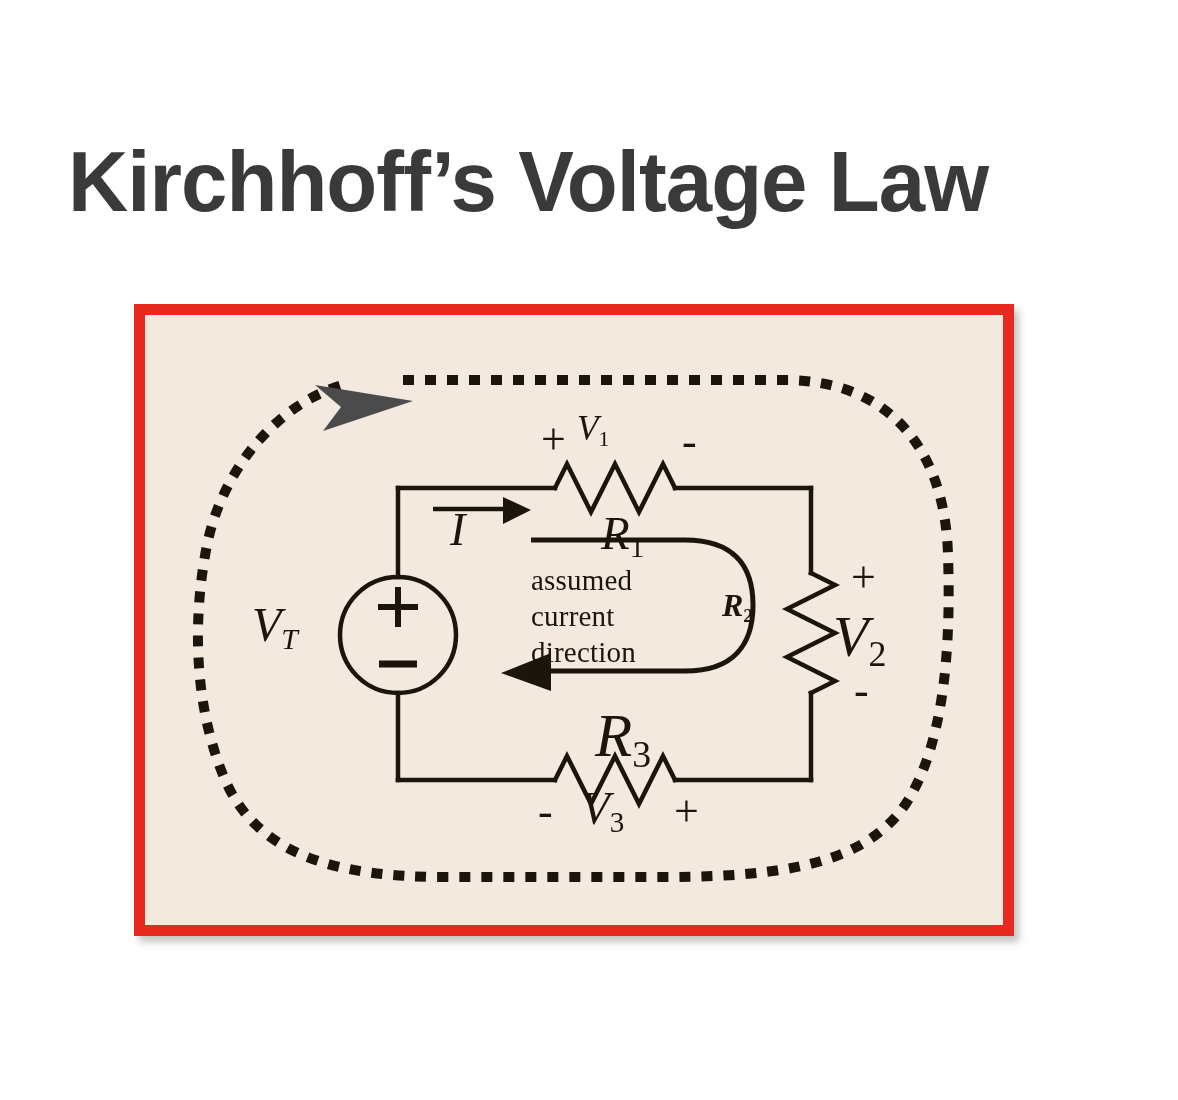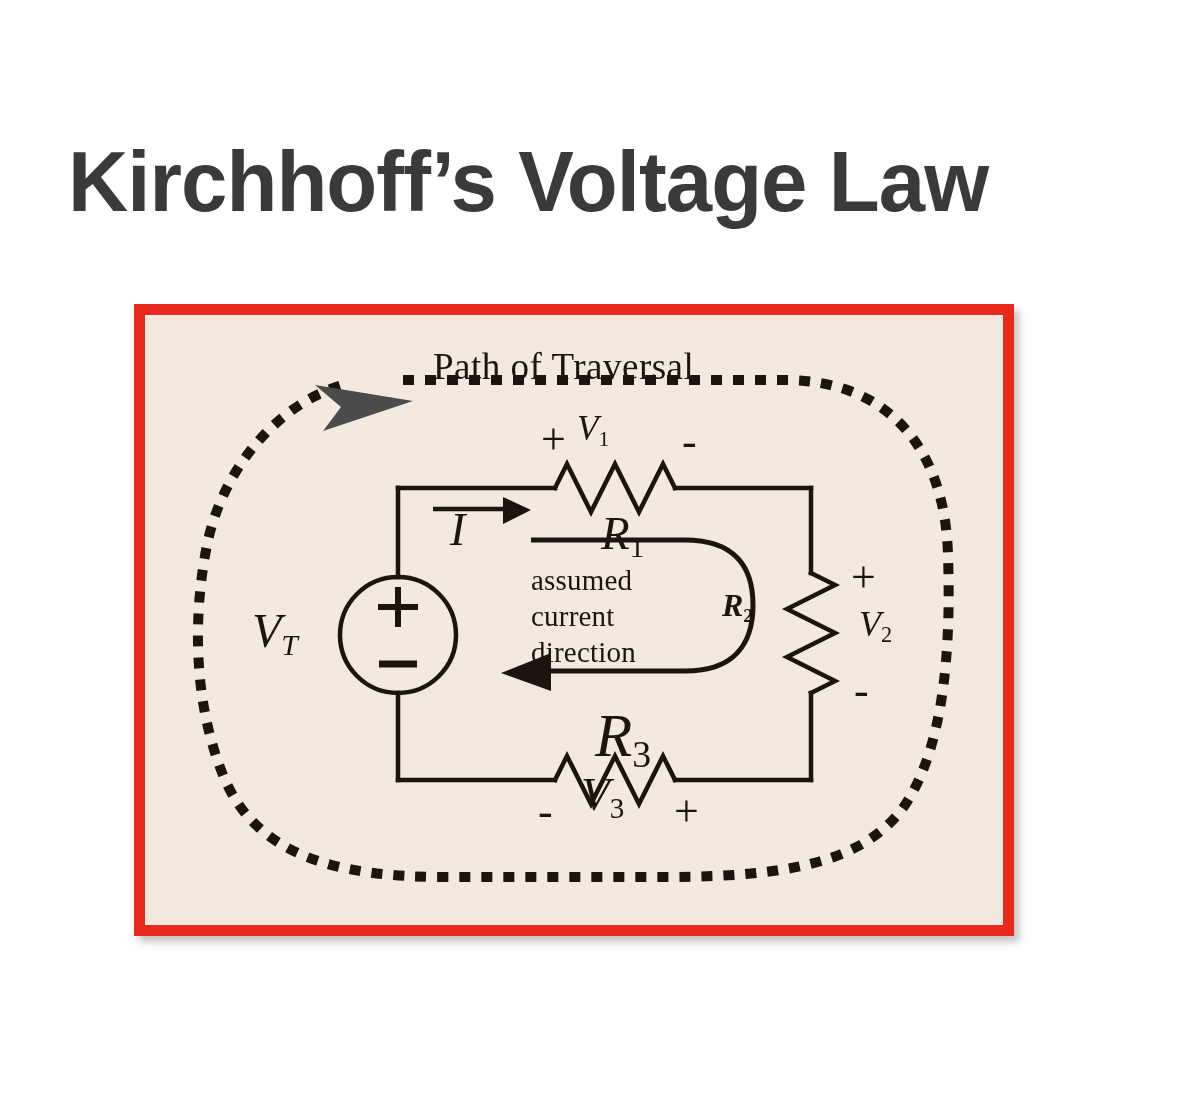--- a/index.html
+++ b/index.html
@@ -94,32 +94,32 @@
   #i-label  { left: 305px; top: 188px; font-size: 46px; }
 
   #assumed-current-direction {
     left: 386px;
     top: 247px;
     font-size: 29px;
     line-height: 36px;
     letter-spacing: 0.2px;
   }
 
-  #vt-label { left: 107px; top: 288px; font-size: 48px; }
+  #vt-label { left: 107px; top: 282px; font-size: 48px; }
 
   #r2-label { left: 577px; top: 272px; font-size: 32px; font-weight: bold; }
 
   #v2-plus  { left: 706px; top: 237px; font-size: 44px; }
-  #v2-label { left: 688px; top: 288px; font-size: 36px; margin-left: 26px; }
+  #v2-label { left: 688px; top: 288px; font-size: 58px; }
   #v2-minus { left: 709px; top: 350px; font-size: 44px; }
 
   #r3-label { left: 450px; top: 386px; font-size: 61px; }
 
   #v3-minus { left: 393px; top: 471px; font-size: 44px; }
-  #v3-label { left: 436px; top: 452px; font-size: 47px; }
+  #v3-label { left: 436px; top: 466px; font-size: 47px; }
   #v3-plus  { left: 529px; top: 471px; font-size: 44px; }
 </style>
 </head>
 <body>
 
 <div id="page-title">Kirchhoff’s Voltage Law</div>
 
 <div id="figure-frame">
 
   <svg id="figure-canvas" viewBox="0 0 858 610" preserveAspectRatio="none">
@@ -174,21 +174,20 @@
     <g>
       <path d="M 386 225
                L 540 225
                C 590 225 608 252 608 290
                C 608 328 590 356 540 356
                L 402 356" fill="none" stroke="#1b150e" stroke-width="5" stroke-linecap="butt"></path>
       <path d="M 406 338 L 356 358 L 406 376 Z" fill="#1b150e"></path>
     </g>
   </svg>
 
-  <div class="fig-text serif-label" id="path-of-traversal-label">Path of Traversal</div>
 
   <div class="fig-text serif-label" id="v1-plus">+</div>
   <div class="fig-text math-italic" id="v1-label">
     <span>V</span><span class="sub-upright">1</span>
   </div>
   <div class="fig-text serif-label" id="v1-minus">-</div>
 
   <div class="fig-text math-italic" id="r1-label">
     <span>R</span><span class="sub-upright">1</span>
   </div>

